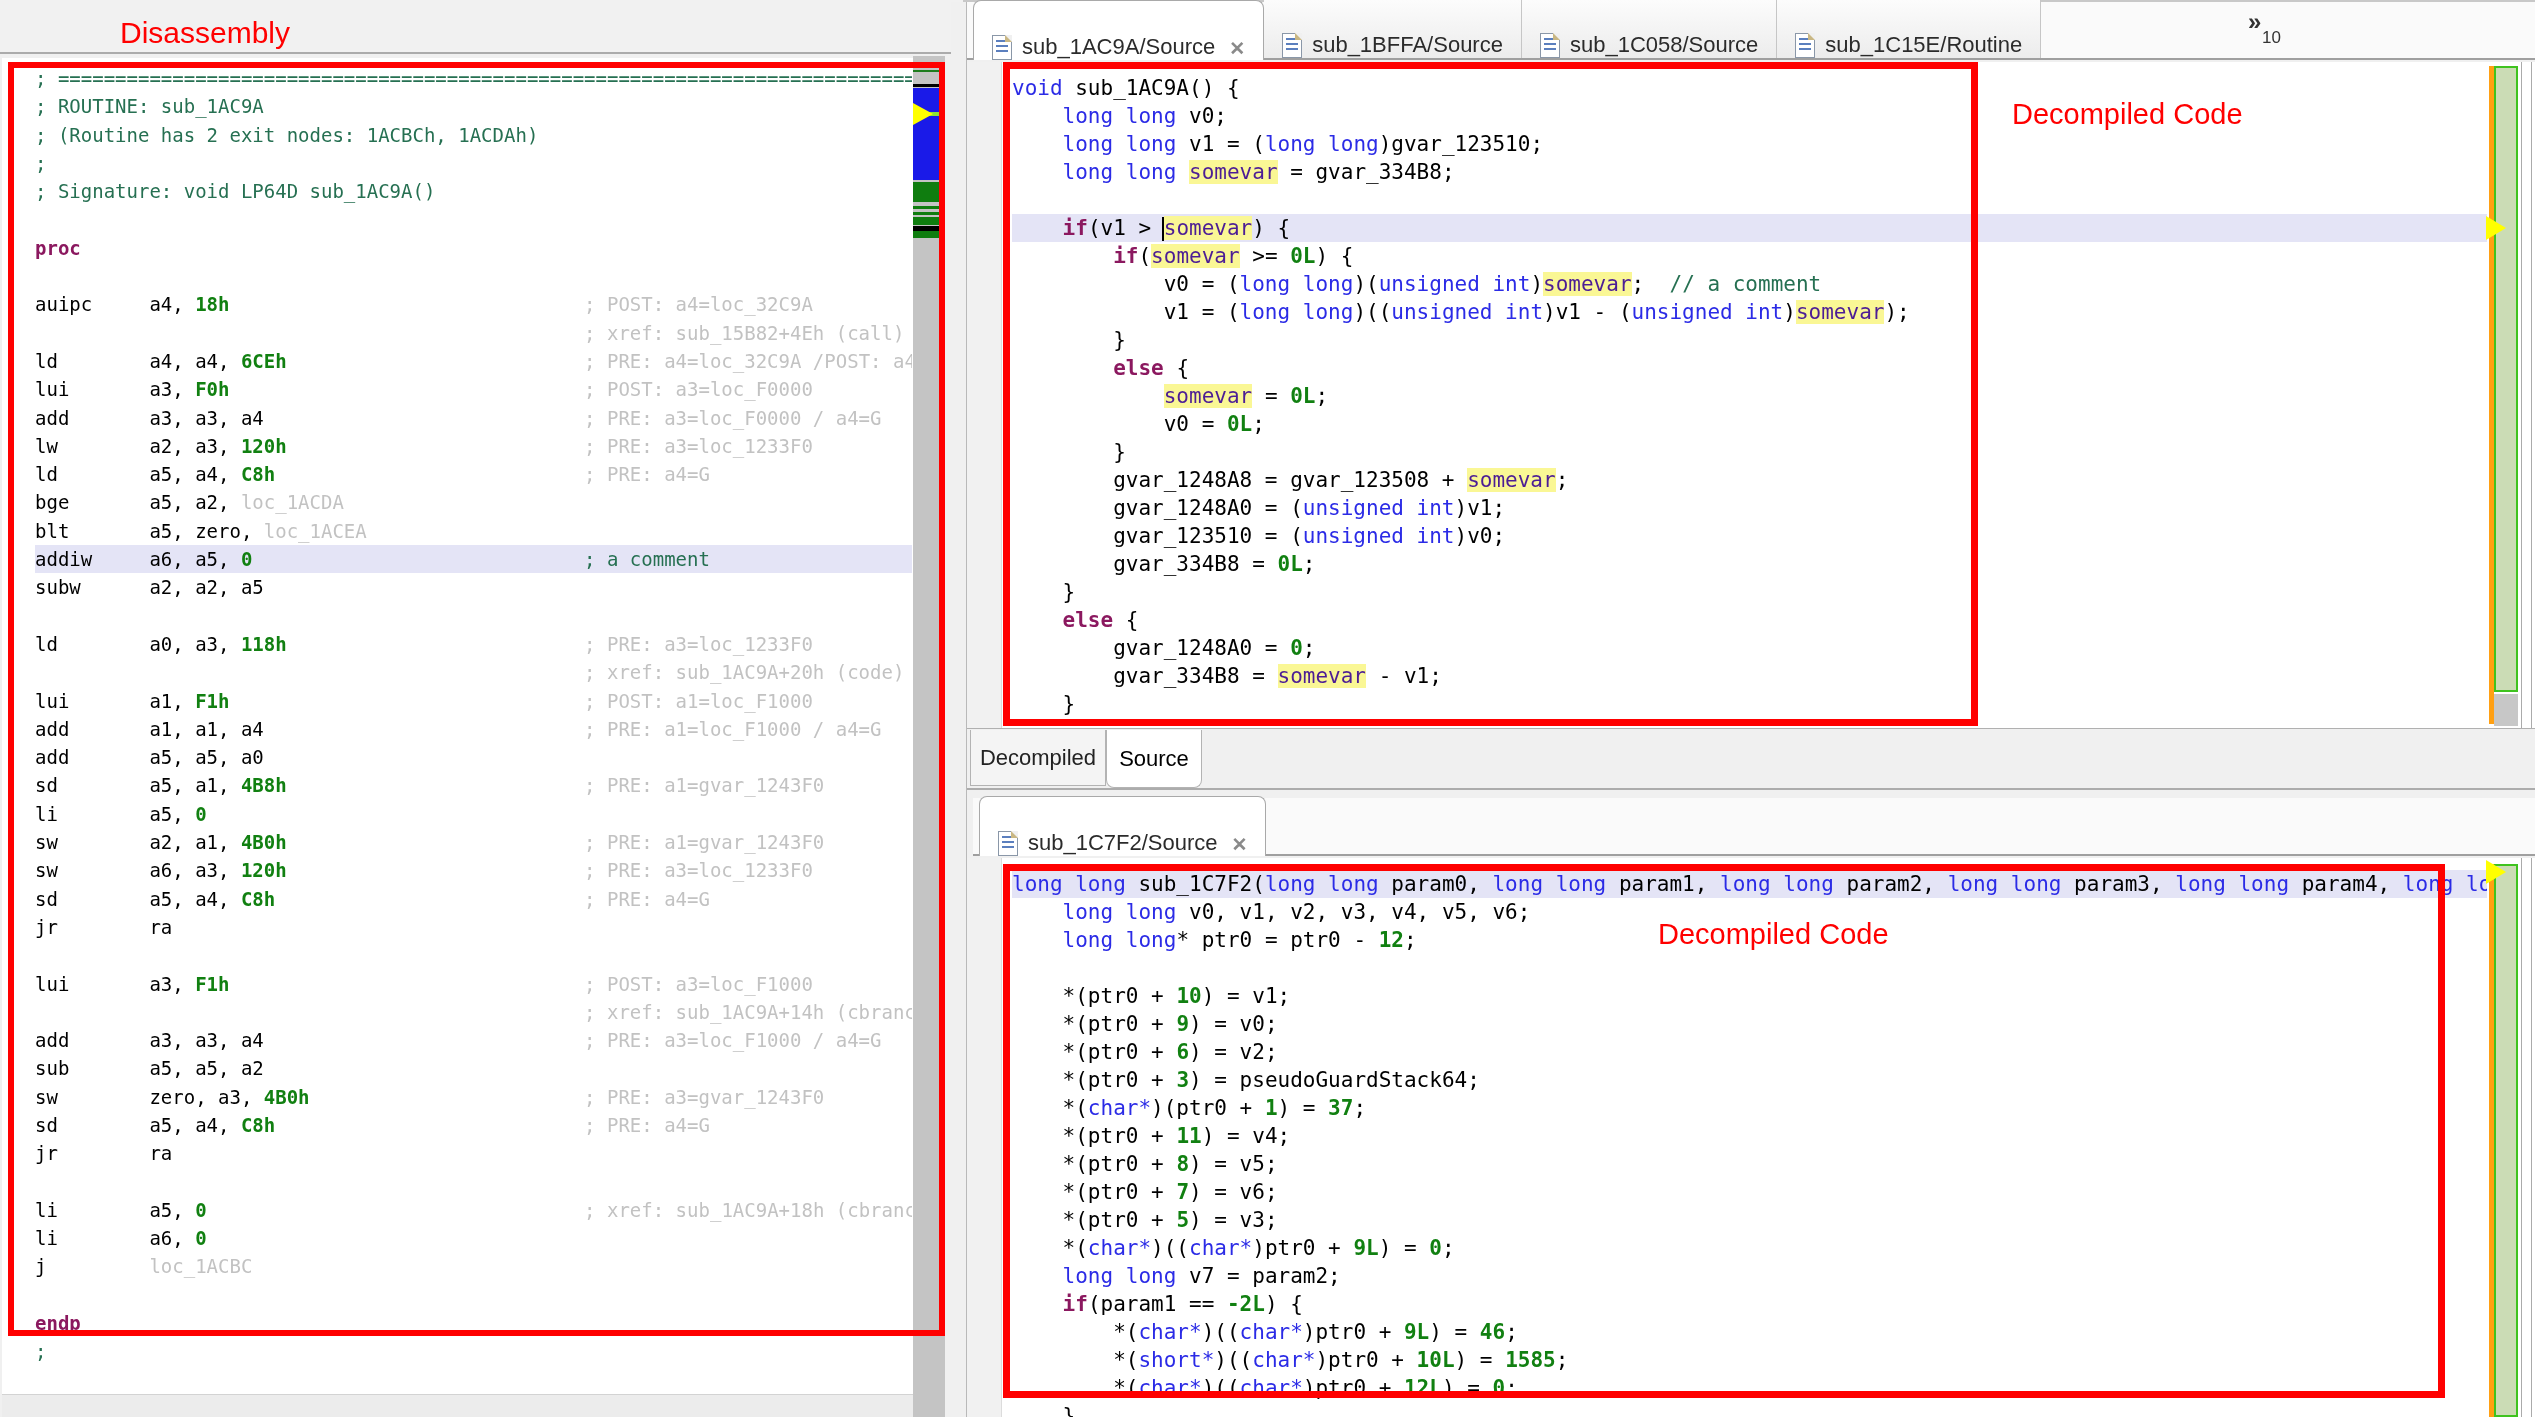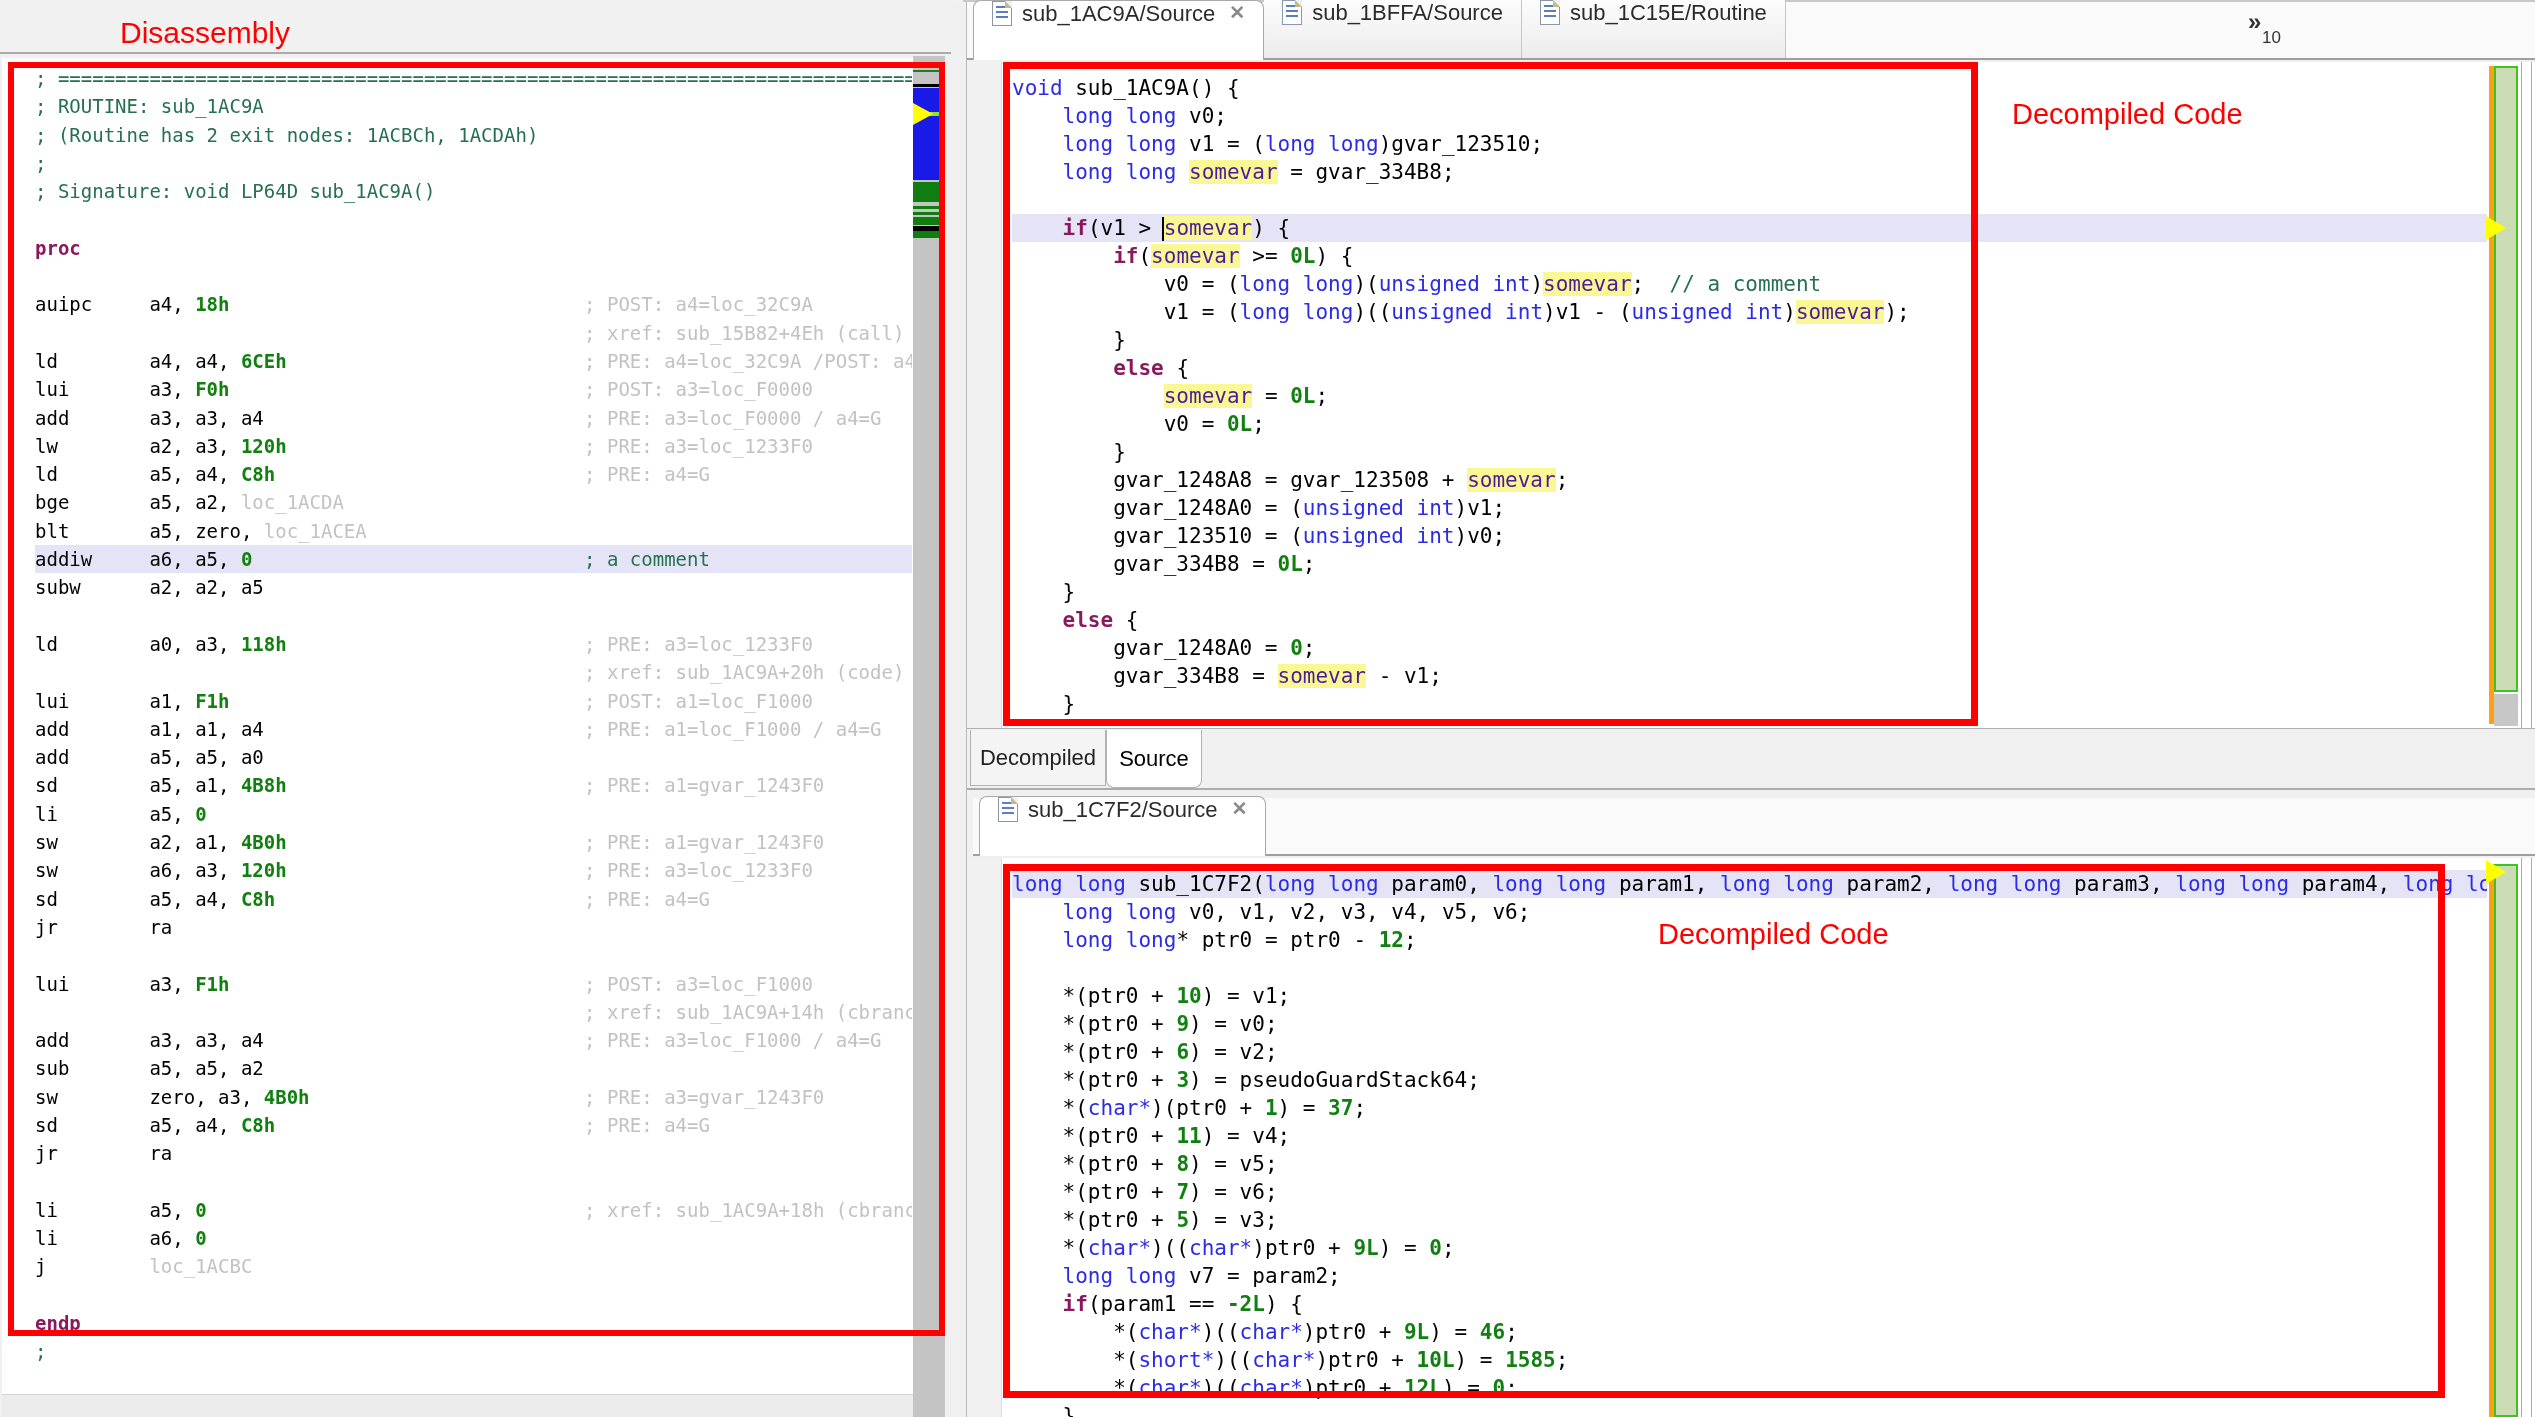--- a/index.html
+++ b/index.html
@@ -27,21 +27,21 @@
   #left-bottom-strip { left:2px; top:1394px; width:911px; height:23px; background:#ECECEC; border-top:1px solid #D3D3D3; }
   #minimap { left:913px; top:56px; width:32px; height:1361px; background:var(--mtrack); }
   .mmark { position:absolute; left:0; width:100%; }
   #mm-arrow { left:913px; top:103px; width:0; height:0; border-top:11px solid transparent; border-bottom:11px solid transparent; border-left:20px solid var(--yellow); }
   #left-redbox { left:8px; top:62px; width:937px; height:1274px; border:6px solid var(--red); pointer-events:none; z-index:30; }
   #sash { left:951px; top:2px; width:16px; height:1415px; background:#F0F0F0; border-right:1px solid #B9B9B9; }
 
   
   #top-border { left:0; top:0; width:2535px; height:2px; background:#C8C8C8; }
   #rt-tabbar { left:967px; top:2px; width:1568px; height:58px; background:#FAFAFA; border-bottom:2px solid #9F9F9F; display:flex; align-items:flex-end; padding-left:6px; }
-  .tab { height:58px; display:flex; align-items:flex-start; gap:10px; padding:0 18px; font-size:22px; color:#2B2B2B; position:relative; background:linear-gradient(#FCFCFC,#ECECEC); border-right:1px solid #C6C6C6; cursor:default; }
+  .tab { height:58px; display:flex; align-items:flex-end; gap:10px; padding:0 18px; font-size:22px; color:#2B2B2B; position:relative; background:linear-gradient(#FCFCFC,#ECECEC); border-right:1px solid #C6C6C6; cursor:default; }
   .tab.active { background:#fff; border:1px solid #A9A9A9; border-bottom:none; border-radius:8px 8px 0 0; z-index:2; height:60px; margin-bottom:-2px; }
   .dicon { width:20px; height:25px; background:#fff; border:1px solid #8A97A8; position:relative; flex:0 0 auto; }
   .dicon::before { content:''; position:absolute; left:3px; right:3px; top:4px; height:15px; background:repeating-linear-gradient(to bottom,#5B7FBE 0 2px,transparent 2px 5px); }
   .dicon::after { content:''; position:absolute; right:-1px; top:-1px; width:0; height:0; border-top:7px solid #F0F0F0; border-left:7px solid #C9B784; }
   .xclose { font-size:19px; color:#8A8A8A; font-weight:bold; padding-left:4px; }
   #tab-overflow { left:2248px; top:10px; width:60px; height:48px; color:#333; }
   #tab-overflow .chev { font-size:24px; font-weight:bold; position:absolute; left:0; top:-2px; }
   #tab-overflow .cnt { font-size:17px; position:absolute; left:14px; top:18px; }
 
   
@@ -102,20 +102,24 @@
       <span class="dicon"></span>
       <span>sub_1AC9A/Source</span>
       <span class="xclose">✕</span>
     </div>
     <div class="tab">
       <span class="dicon"></span>
       <span>sub_1BFFA/Source</span>
     </div>
     <div class="tab">
       <span class="dicon"></span>
+      <span>sub_1C058/Source</span>
+    </div>
+    <div class="tab">
+      <span class="dicon"></span>
       <span>sub_1C15E/Routine</span>
     </div>
   </div>
 <div id="tab-overflow" class="abs">
   <span class="chev">»</span>
   <span class="cnt">10</span>
 </div>
 
 <div id="rt-editor" class="abs">
   <div class="gutter"></div>

